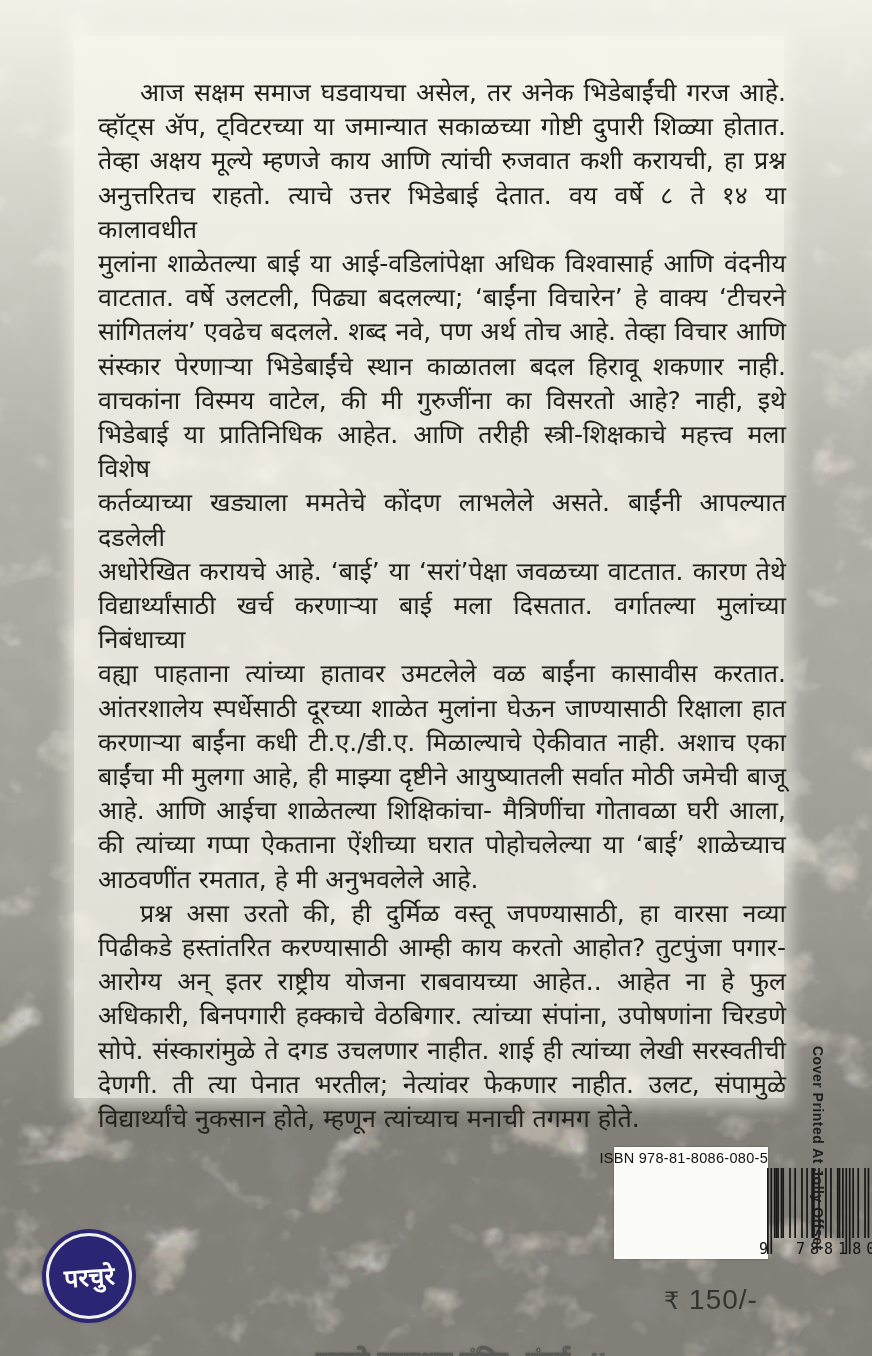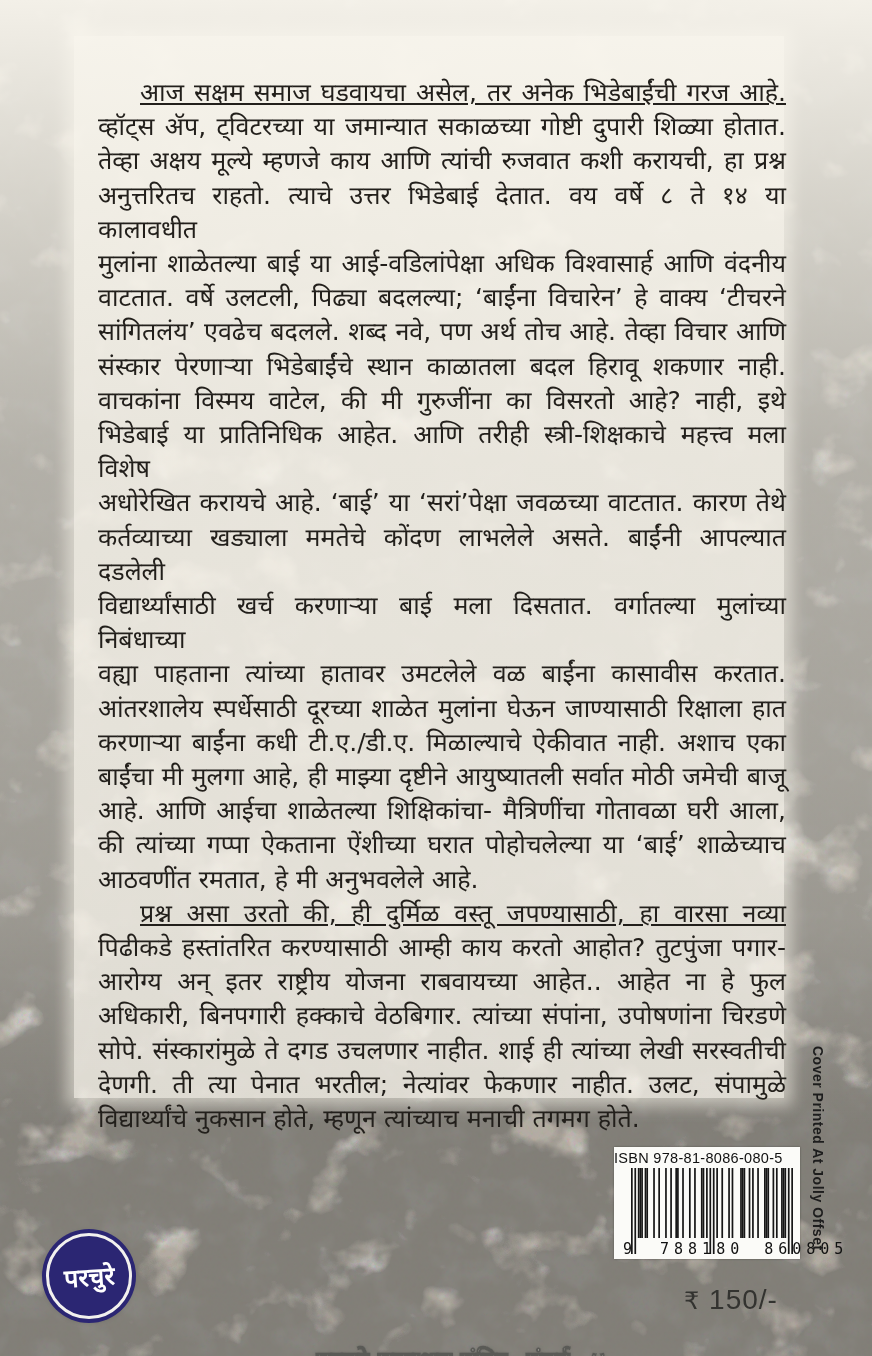--- a/index.html
+++ b/index.html
@@ -28,27 +28,27 @@
     background:rgba(247,244,234,0.78);
     box-shadow:0 0 14px 8px rgba(247,244,234,0.55);
     pointer-events:none;
   }
   .blurb{
     position:absolute;left:98px;top:76px;width:688px;
     font-family:"DejaVu Sans","Liberation Sans",sans-serif;
     font-size:25px;line-height:34.2px;color:#221f1b;
   }
   .bline{text-align:justify;text-align-last:justify;white-space:normal;}
-  .bline.first{text-indent:42px;text-decoration:underline;}
+  .bline.first{text-indent:42px;}
   .bline.last{text-align-last:left;}
   
   .isbn-box{
-    position:absolute;left:614px;top:1147px;width:186px;height:112px;
+    position:absolute;left:614px;top:1147px;width:154px;height:112px;
     background:#fbfbf8;box-shadow:0 0 2px rgba(0,0,0,.35);
-    display:flex;flex-direction:column;align-items:flex-start;
+    display:flex;flex-direction:column;align-items:flex-end;
   }
   .isbn-label{
     font-size:14.5px;letter-spacing:.3px;color:#111;
     text-align:center;padding-top:3px;white-space:nowrap;
   }
   .barcode-wrap{position:relative;flex:1;margin:2px 9px 3px 9px;}
   .barcode-svg{position:absolute;left:8px;top:0;width:162px;height:86px;}
   .barcode-digits{
     position:absolute;left:0;bottom:-1px;width:100%;
     display:flex;align-items:flex-end;
@@ -78,21 +78,21 @@
   }
   .imprint{
     position:absolute;left:205px;top:1342px;width:400px;text-align:right;
     font-family:"DejaVu Sans","Liberation Sans",sans-serif;
     font-size:26px;font-weight:bold;color:#f3f0e8;
     -webkit-text-stroke:1.1px #5a5a56;
     text-shadow:0 0 3px rgba(80,80,78,.55);
     white-space:nowrap;
   }
   .price{
-    position:absolute;left:684px;top:1284px;width:120px;
+    position:absolute;left:664px;top:1284px;width:120px;
     font-size:28px;color:#333330;letter-spacing:1px;white-space:nowrap;
   }
   .price .rupee{font-size:24px;}
 </style>
 </head>
 <body>
 
 <div class="cover">
 
   <svg class="texture" xmlns="http://www.w3.org/2000/svg" width="872" height="1356">
@@ -128,22 +128,22 @@
       <div class="bline first">आज सक्षम समाज घडवायचा असेल, तर अनेक भिडेबाईंची गरज आहे.</div>
       <div class="bline">व्हॉट्स ॲप, ट्विटरच्या या जमान्यात सकाळच्या गोष्टी दुपारी शिळ्या होतात.</div>
       <div class="bline">तेव्हा अक्षय मूल्ये म्हणजे काय आणि त्यांची रुजवात कशी करायची, हा प्रश्न</div>
       <div class="bline">अनुत्तरितच राहतो. त्याचे उत्तर भिडेबाई देतात. वय वर्षे ८ ते १४ या कालावधीत</div>
       <div class="bline">मुलांना शाळेतल्या बाई या आई-वडिलांपेक्षा अधिक विश्वासार्ह आणि वंदनीय</div>
       <div class="bline">वाटतात. वर्षे उलटली, पिढ्या बदलल्या; ‘बाईंना विचारेन’ हे वाक्य ‘टीचरने</div>
       <div class="bline">सांगितलंय’ एवढेच बदलले. शब्द नवे, पण अर्थ तोच आहे. तेव्हा विचार आणि</div>
       <div class="bline">संस्कार पेरणाऱ्या भिडेबाईंचे स्थान काळातला बदल हिरावू शकणार नाही.</div>
       <div class="bline">वाचकांना विस्मय वाटेल, की मी गुरुजींना का विसरतो आहे? नाही, इथे</div>
       <div class="bline">भिडेबाई या प्रातिनिधिक आहेत. आणि तरीही स्त्री-शिक्षकाचे महत्त्व मला विशेष</div>
+      <div class="bline">कर्तव्याच्या खड्याला ममतेचे कोंदण लाभलेले असते. बाईंनी आपल्यात दडलेली</div>
       <div class="bline">अधोरेखित करायचे आहे. ‘बाई’ या ‘सरां’पेक्षा जवळच्या वाटतात. कारण तेथे</div>
-      <div class="bline">कर्तव्याच्या खड्याला ममतेचे कोंदण लाभलेले असते. बाईंनी आपल्यात दडलेली</div>
       <div class="bline">विद्यार्थ्यांसाठी खर्च करणाऱ्या बाई मला दिसतात. वर्गातल्या मुलांच्या निबंधाच्या</div>
       <div class="bline">वह्या पाहताना त्यांच्या हातावर उमटलेले वळ बाईंना कासावीस करतात.</div>
       <div class="bline">आंतरशालेय स्पर्धेसाठी दूरच्या शाळेत मुलांना घेऊन जाण्यासाठी रिक्षाला हात</div>
       <div class="bline">करणाऱ्या बाईंना कधी टी.ए./डी.ए. मिळाल्याचे ऐकीवात नाही. अशाच एका</div>
       <div class="bline">बाईंचा मी मुलगा आहे, ही माझ्या दृष्टीने आयुष्यातली सर्वात मोठी जमेची बाजू</div>
       <div class="bline">आहे. आणि आईचा शाळेतल्या शिक्षिकांचा- मैत्रिणींचा गोतावळा घरी आला,</div>
       <div class="bline">की त्यांच्या गप्पा ऐकताना ऐंशीच्या घरात पोहोचलेल्या या ‘बाई’ शाळेच्याच</div>
       <div class="bline last">आठवणींत रमतात, हे मी अनुभवलेले आहे.</div>
       <div class="bline first">प्रश्न असा उरतो की, ही दुर्मिळ वस्तू जपण्यासाठी, हा वारसा नव्या</div>
       <div class="bline">पिढीकडे हस्तांतरित करण्यासाठी आम्ही काय करतो आहोत? तुटपुंजा पगार-</div>

